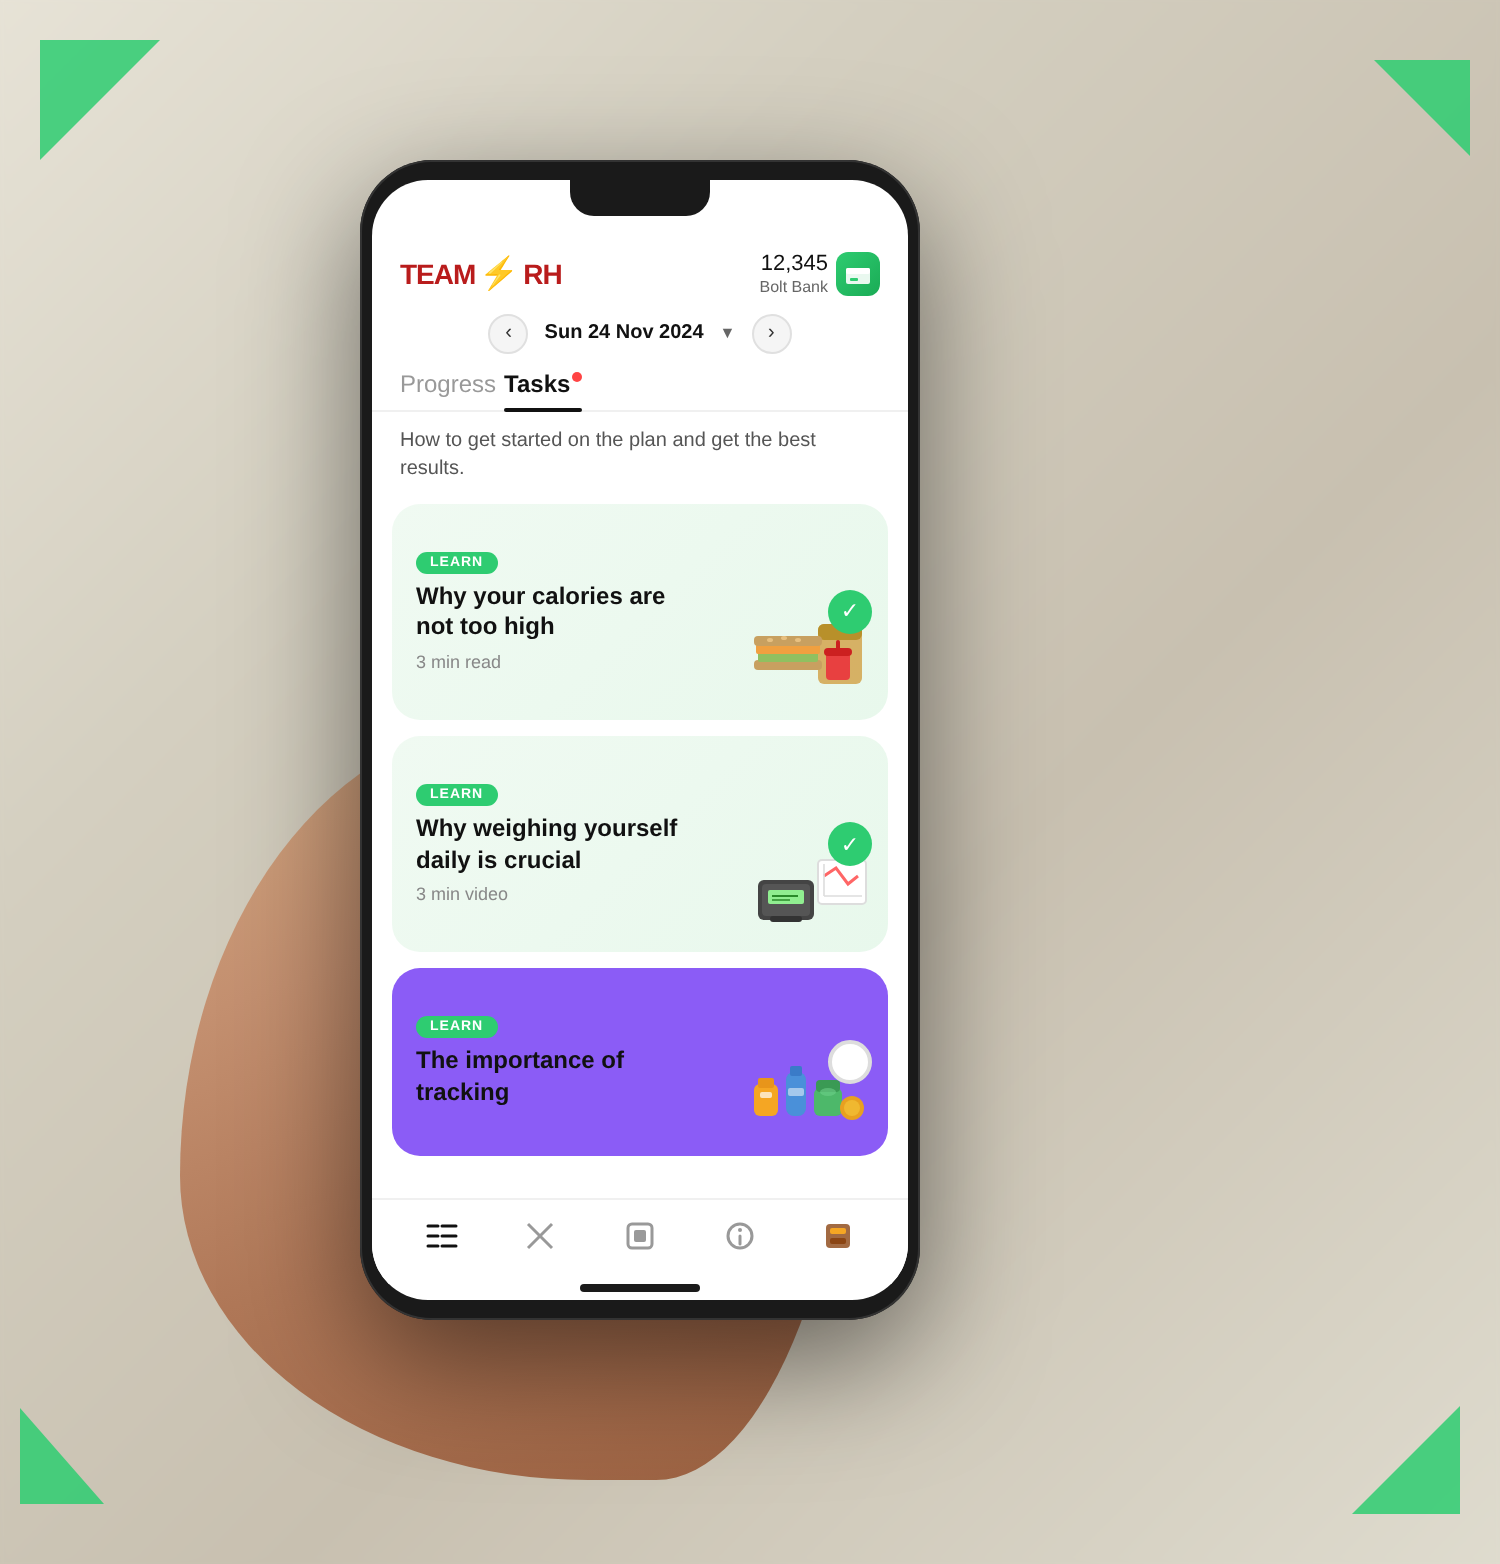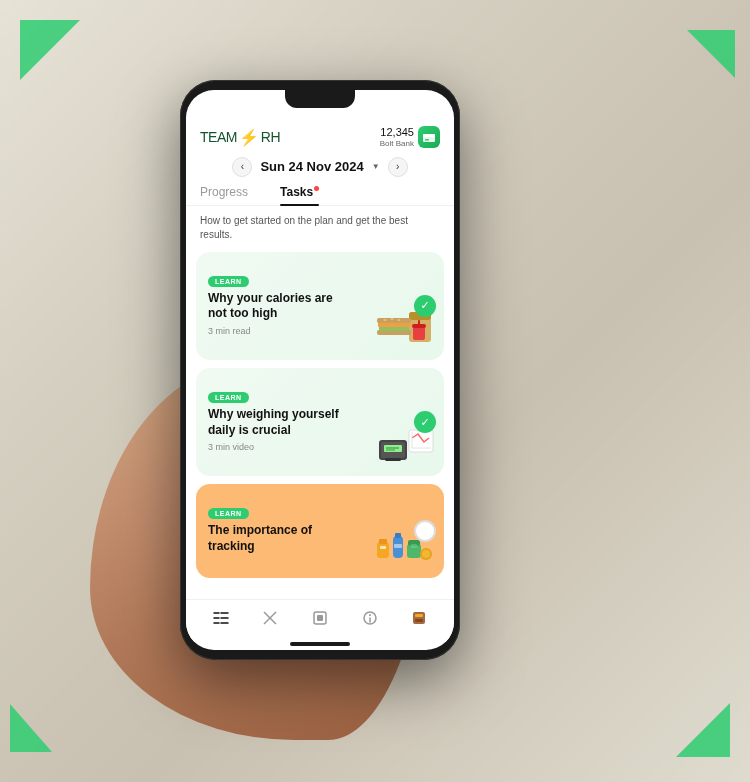--- a/index.html
+++ b/index.html
@@ -141,22 +141,22 @@
       justify-content: space-between;
       padding: 8px 14px 4px;
     }
     .logo-area {
       display: flex;
       align-items: center;
       gap: 2px;
     }
     .logo-text {
       font-size: 14px;
-      font-weight: 400;
-      color: #14532d;
+      font-weight: 700;
+      color: #b91c1c;
       letter-spacing: -0.5px;
     }
     .logo-bolt {
       color: #2ecc71;
       font-size: 16px;
       font-weight: 900;
     }
     .bank-area {
       display: flex;
       align-items: center;
@@ -202,34 +202,34 @@
       background: #f5f5f5;
       display: flex;
       align-items: center;
       justify-content: center;
       font-size: 10px;
       color: #333;
       cursor: pointer;
       border: 1px solid #e0e0e0;
     }
     .date-text {
-      font-size: 13px;
+      font-size: 10px;
       font-weight: 600;
       color: #111;
     }
     .date-chevron {
       font-size: 8px;
       color: #666;
     }
 
     
     .tab-bar {
       display: flex;
       padding: 4px 14px 0;
-      gap: 32px;
+      gap: 4px;
       border-bottom: 1px solid #f0f0f0;
     }
     .tab-item {
       font-size: 12px;
       font-weight: 500;
       color: #999;
       padding-bottom: 6px;
       cursor: pointer;
       position: relative;
     }
@@ -341,21 +341,21 @@
       width: 22px;
       height: 22px;
       border-radius: 50%;
       border: 2px solid #ddd;
       background: #fff;
     }
 
     
     .task-card.card-1 { background: linear-gradient(135deg, #f0faf2 0%, #e8f8ec 100%); }
     .task-card.card-2 { background: linear-gradient(135deg, #f0faf2 0%, #e8f8ec 100%); }
-    .task-card.card-3 { background: #fdba74; }
+    .task-card.card-3 { background: #8b5cf6; }
 
     
     .bottom-nav {
       display: flex;
       justify-content: space-around;
       align-items: center;
       padding: 8px 10px 14px;
       border-top: 1px solid #f0f0f0;
       background: #fff;
     }

